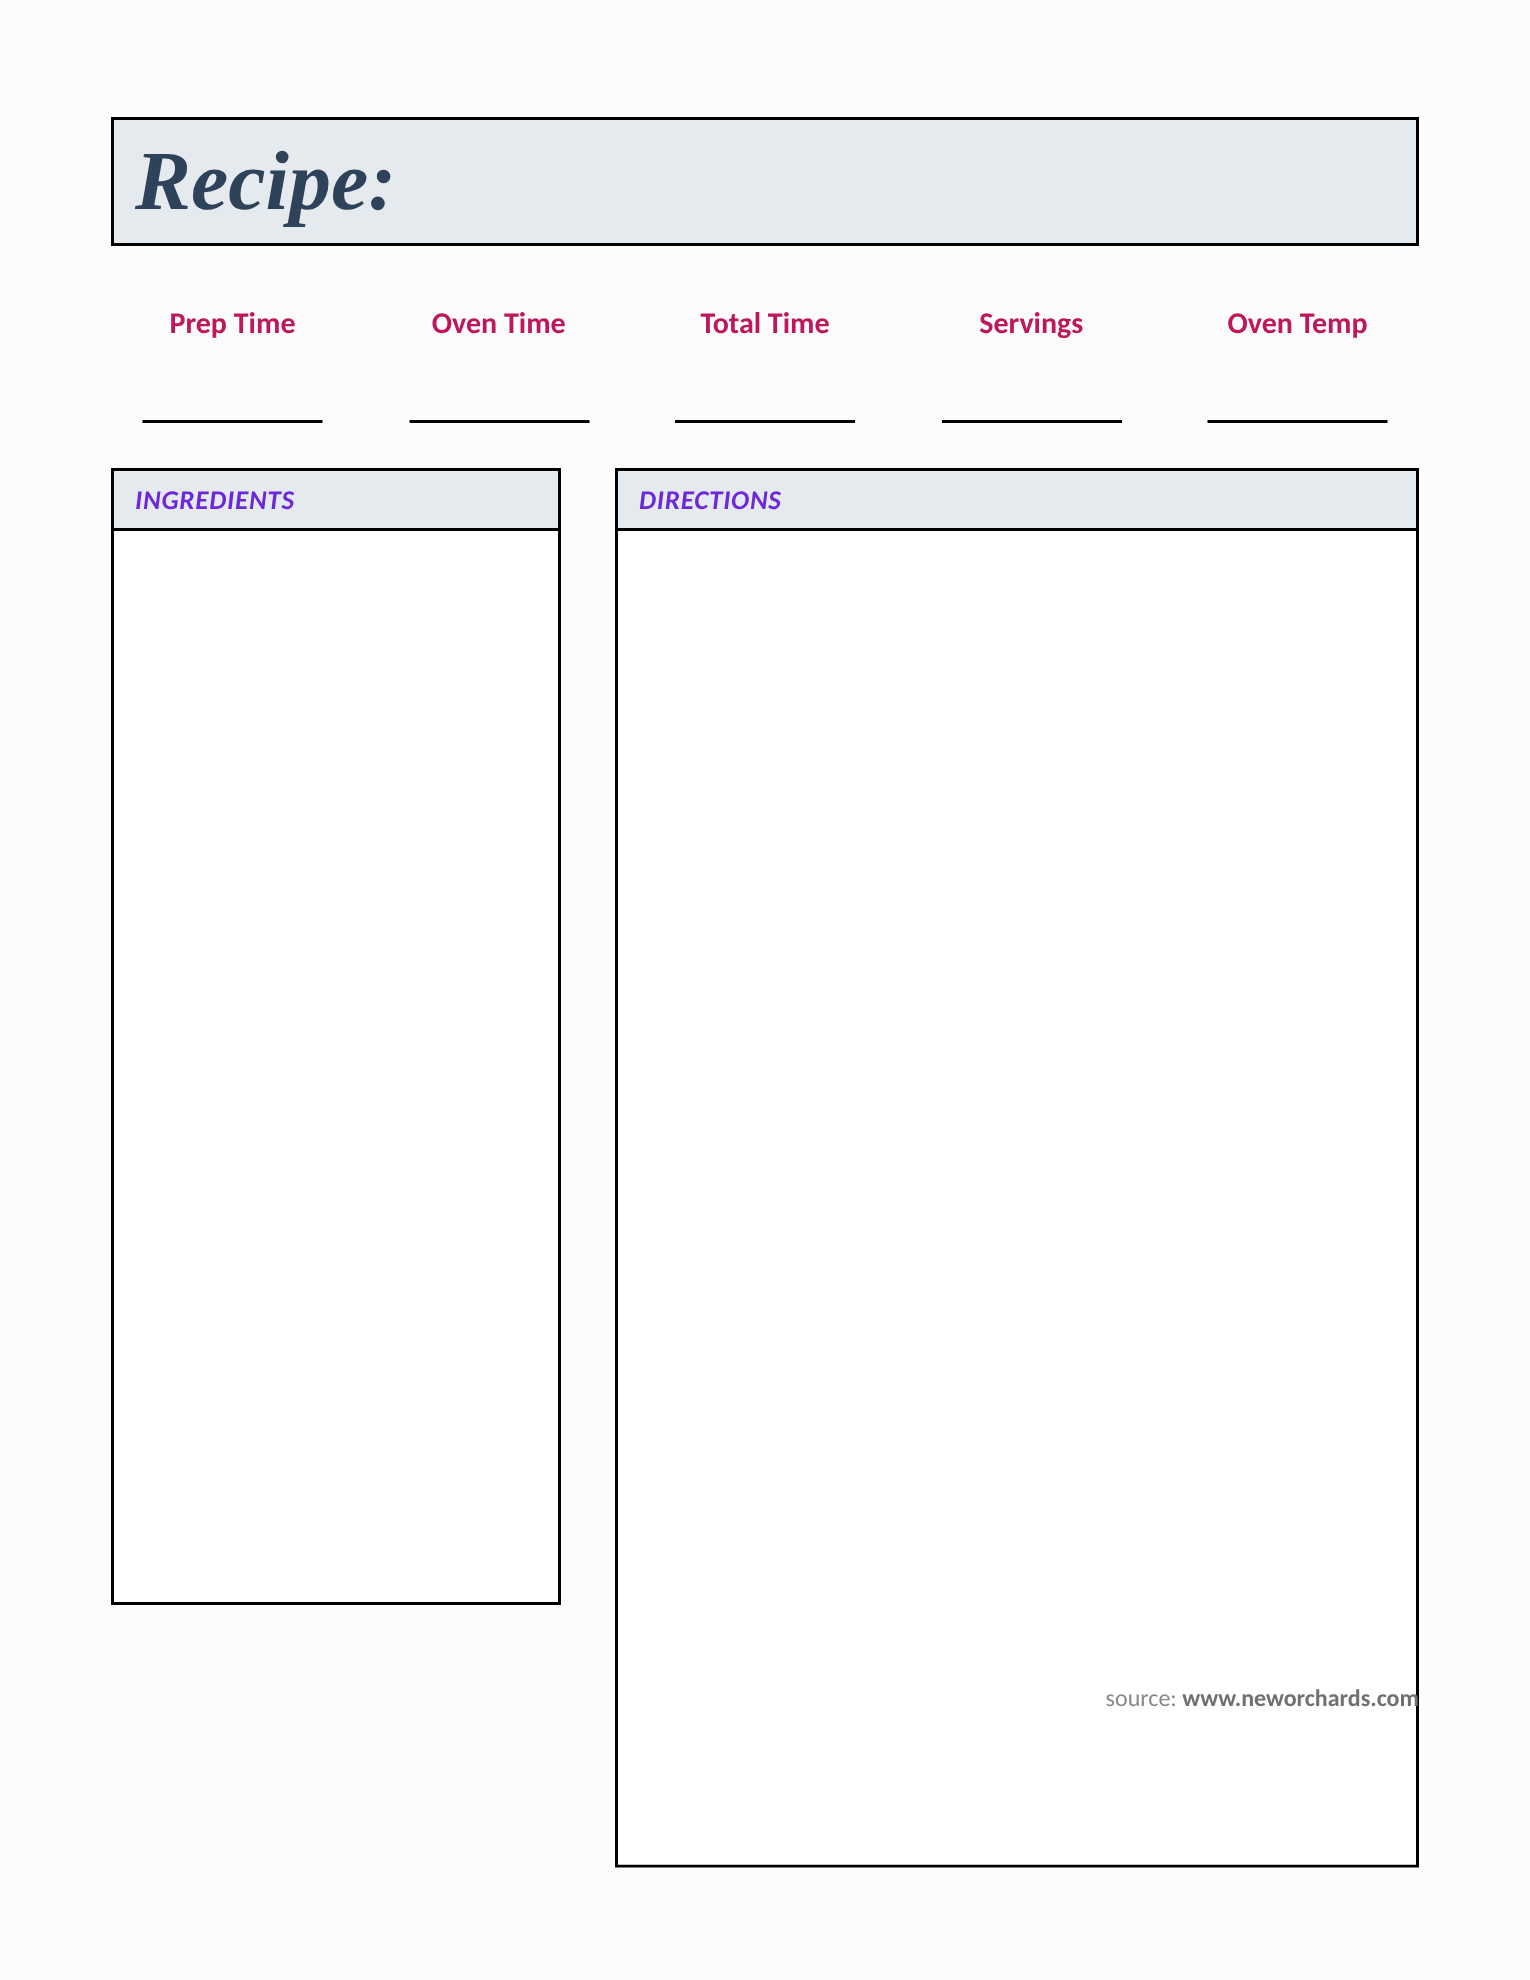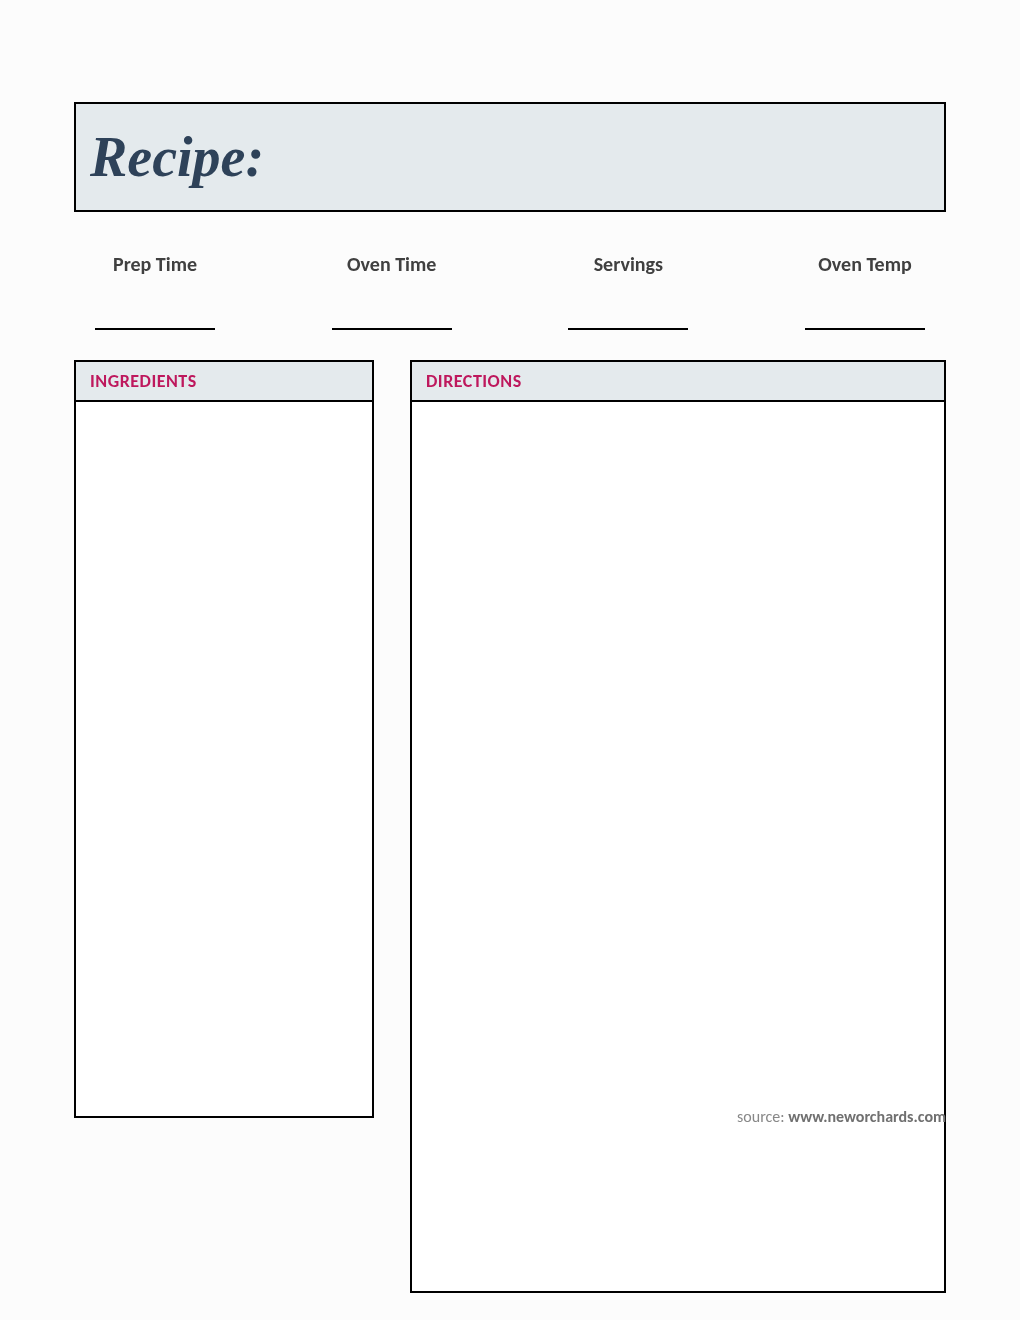--- a/index.html
+++ b/index.html
@@ -11,25 +11,24 @@
       width: 1020px;
       height: 1320px;
       background: #fcfcfc;
       font-family: Calibri, Arial, sans-serif;
       padding: 78px 74px 50px 74px;
       position: relative;
     }
     .recipe-header {
       border: 2px solid #000;
       background: #e4eaed;
-      height: 110px;
+      height: 86px;
       display: flex;
       align-items: center;
       padding-left: 14px;
-      margin-top: 24px;
     }
     .recipe-title {
       font-family: "Brush Script MT", "Lucida Handwriting", cursive;
       font-size: 56px;
       font-style: italic;
       font-weight: bold;
       color: #2e4259;
     }
     .meta-row {
       display: flex;
@@ -39,21 +38,21 @@
     }
     .meta-item {
       display: flex;
       flex-direction: column;
       align-items: center;
       width: 150px;
     }
     .meta-label {
       font-size: 20px;
       font-weight: bold;
-      color: #404040;
+      color: #be185d;
       text-align: center;
     }
     .meta-line {
       width: 120px;
       height: 2px;
       background: #000;
       margin-top: 52px;
     }
     .content-row {
       display: flex;
@@ -73,31 +72,32 @@
       height: 933px;
       display: flex;
       flex-direction: column;
     }
     .box-header {
       background: #e4eaed;
       border-bottom: 2px solid #000;
       padding: 8px 14px;
       font-size: 18px;
       font-weight: bold;
-      color: #be185d;
+      color: #6d28d9;
       letter-spacing: 0.5px;
+      font-style: italic;
     }
     .box-body {
       flex: 1;
       background: #fff;
     }
     .source-line {
       position: absolute;
       right: 74px;
-      bottom: 194px;
+      bottom: 178px;
       font-size: 16px;
       color: #888;
     }
     .source-line .bold {
       font-weight: bold;
       color: #707070;
     }
   </style>
 </head>
 <body>
@@ -106,20 +106,24 @@
   <span class="recipe-title">Recipe:</span>
 </div>
 
 <div class="meta-row">
   <div class="meta-item">
     <span class="meta-label">Prep Time</span>
     <div class="meta-line"></div>
   </div>
   <div class="meta-item">
     <span class="meta-label">Oven Time</span>
+    <div class="meta-line"></div>
+  </div>
+  <div class="meta-item">
+    <span class="meta-label">Total Time</span>
     <div class="meta-line"></div>
   </div>
   <div class="meta-item">
     <span class="meta-label">Servings</span>
     <div class="meta-line"></div>
   </div>
   <div class="meta-item">
     <span class="meta-label">Oven Temp</span>
     <div class="meta-line"></div>
   </div>

